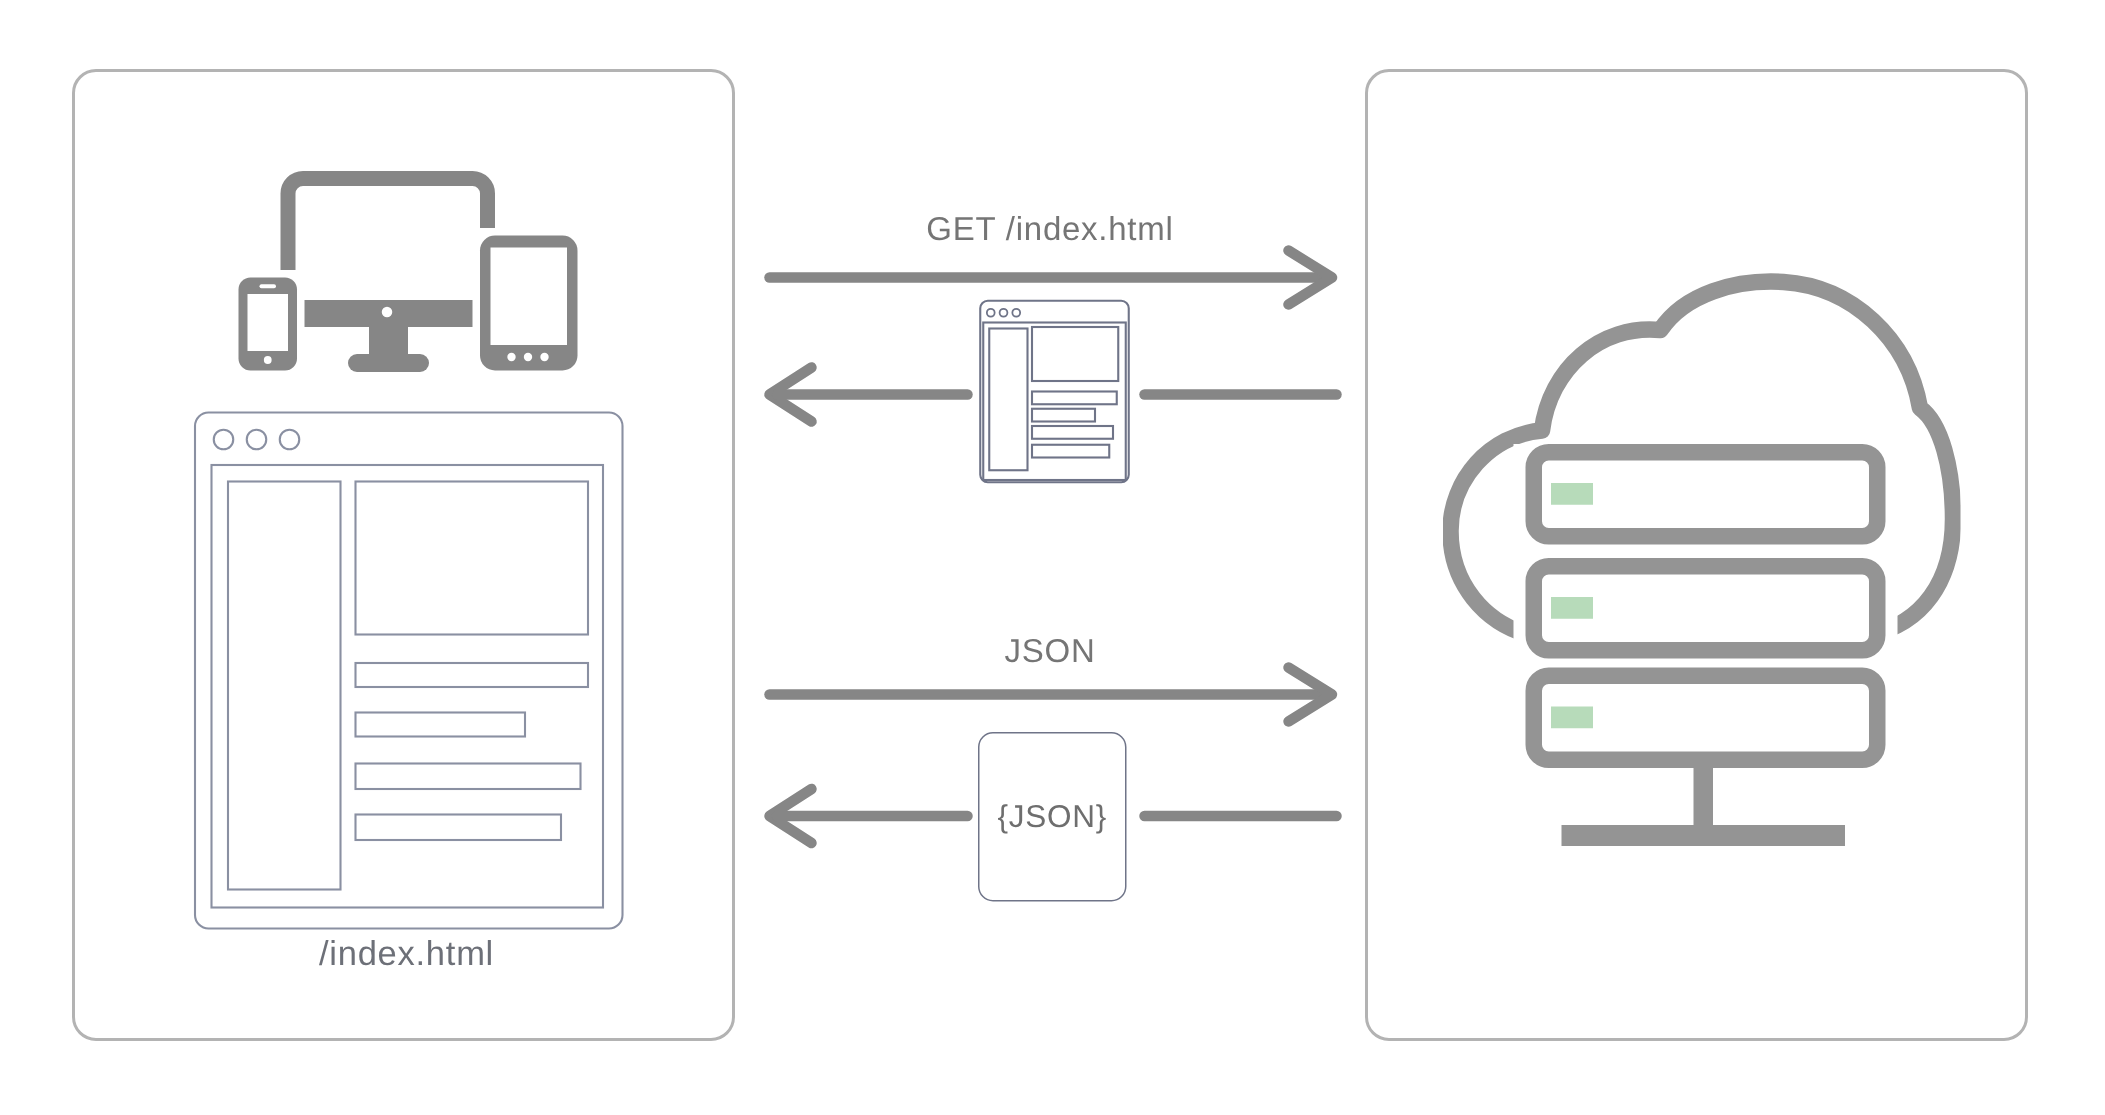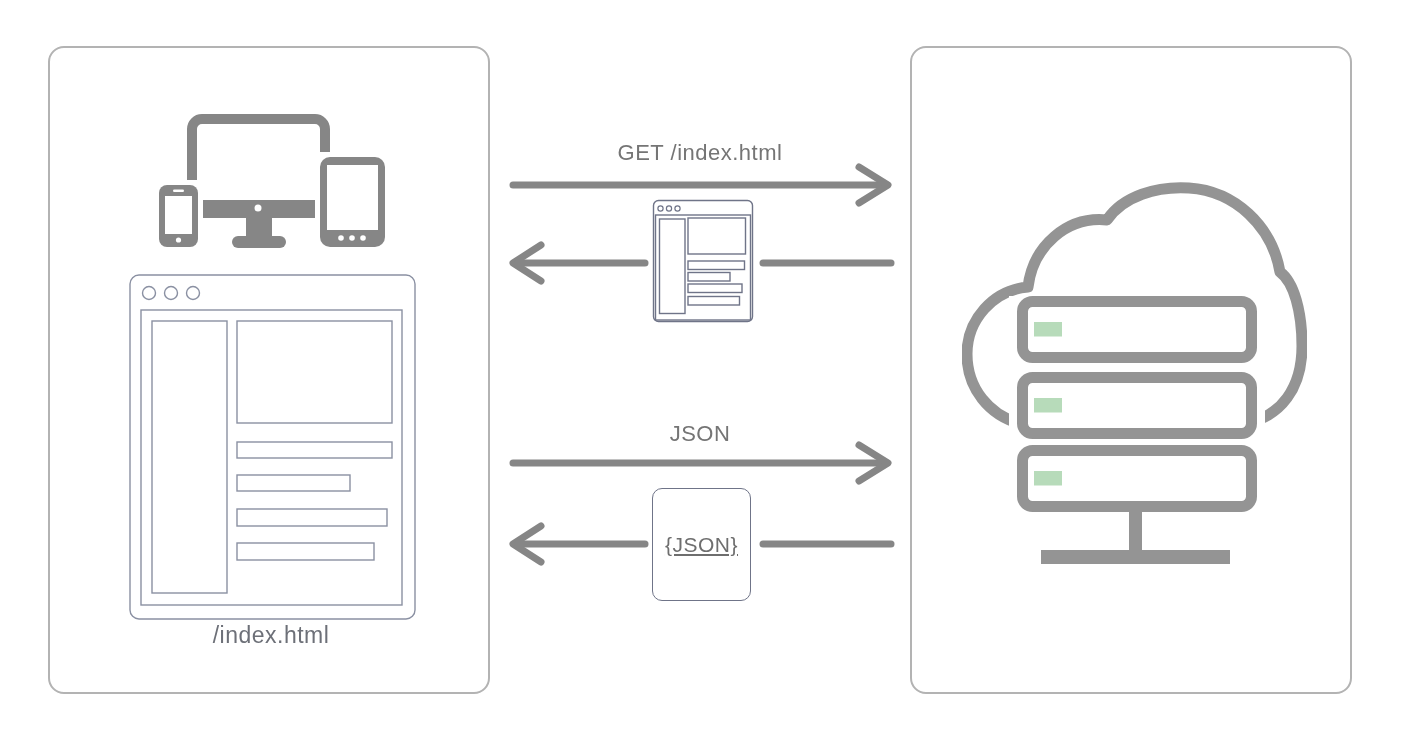--- a/index.html
+++ b/index.html
@@ -10,21 +10,21 @@
   .panel-left{left:48px;}
   .panel-right{left:910px;}
   .abs{position:absolute;}
   .lbl{position:absolute;color:#757575;font-size:22px;letter-spacing:0.5px;text-align:center;}
   .lbl-get{left:505px;top:140px;width:390px;}
   .lbl-ajax{left:505px;top:421px;width:390px;}
   .lbl-index{left:126px;top:622px;width:290px;font-size:23px;color:#6d7078;}
   .json-box{position:absolute;left:652px;top:488px;width:97px;height:111px;
             border:1.5px solid #6f7488;border-radius:10px;background:#ffffff;
             display:flex;align-items:center;justify-content:center;
-            color:#6e6e6e;font-size:21px;letter-spacing:0.5px;text-decoration:underline;}
+            color:#6e6e6e;font-size:21px;letter-spacing:0.5px;}
   svg{display:block;}
 </style>
 </head>
 <body>
 
 <div class="canvas">
 
   <div class="panel panel-left">
 
     <svg class="abs" style="left:102px;top:59px" width="240" height="145" viewBox="0 0 240 145">

